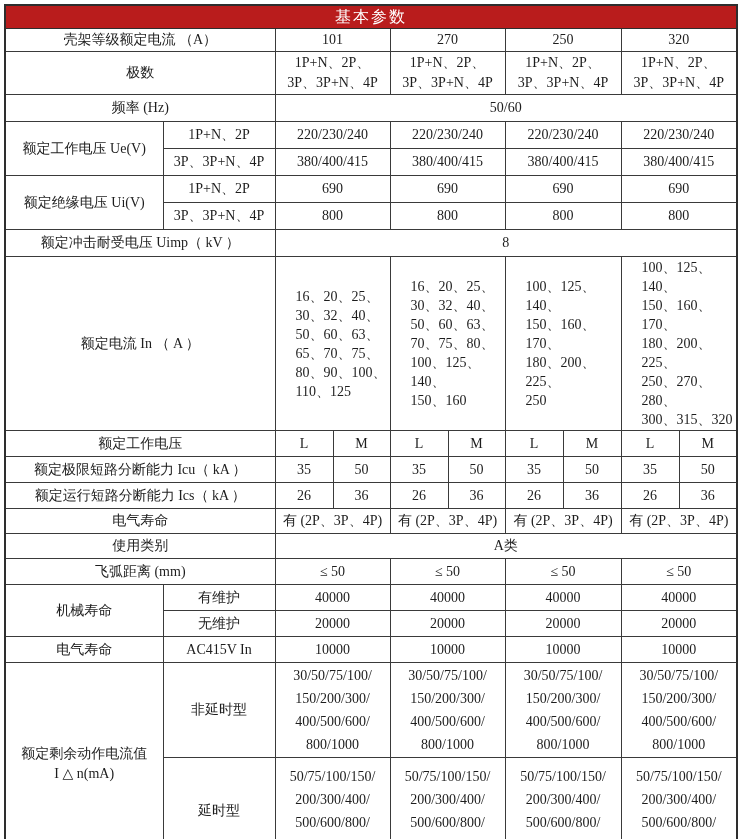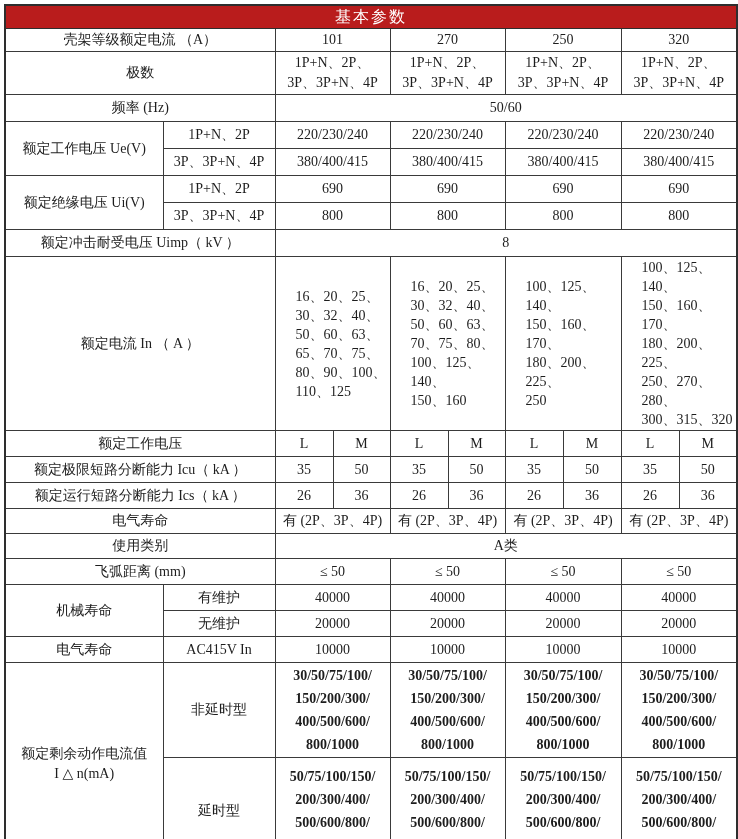--- a/index.html
+++ b/index.html
@@ -5,21 +5,21 @@
   html,body{margin:0;padding:0;background:#ffffff;}
   body{width:738px;font-family:"Liberation Serif","DejaVu Serif",serif;}
   .page{padding:4px 4px 0 4px;}
   table{border-collapse:collapse;table-layout:fixed;width:730px;border:2px solid #2e2e2e;}
   td{border:1px solid #3a3a3a;text-align:center;vertical-align:middle;
      font-size:14px;line-height:20px;color:#1d1d1d;padding:1px 3px;overflow:hidden;}
   .title-cell{background:#00a693;color:#ffffff;font-size:16px;letter-spacing:2px;border:1px solid #2e2e2e;}
   .pre{white-space:pre-line;}
   .left{text-align:left;padding-left:20px;}
   .lh19{line-height:19px;}
-  .lh23{line-height:23px;font-weight:bold;}
+  .lh23{line-height:23px;}
 </style>
 </head>
 <body>
 
 <div class="page">
 <table>
   <colgroup>
     <col style="width:158px">
         <col style="width:112px">
     <col style="width:58px">

